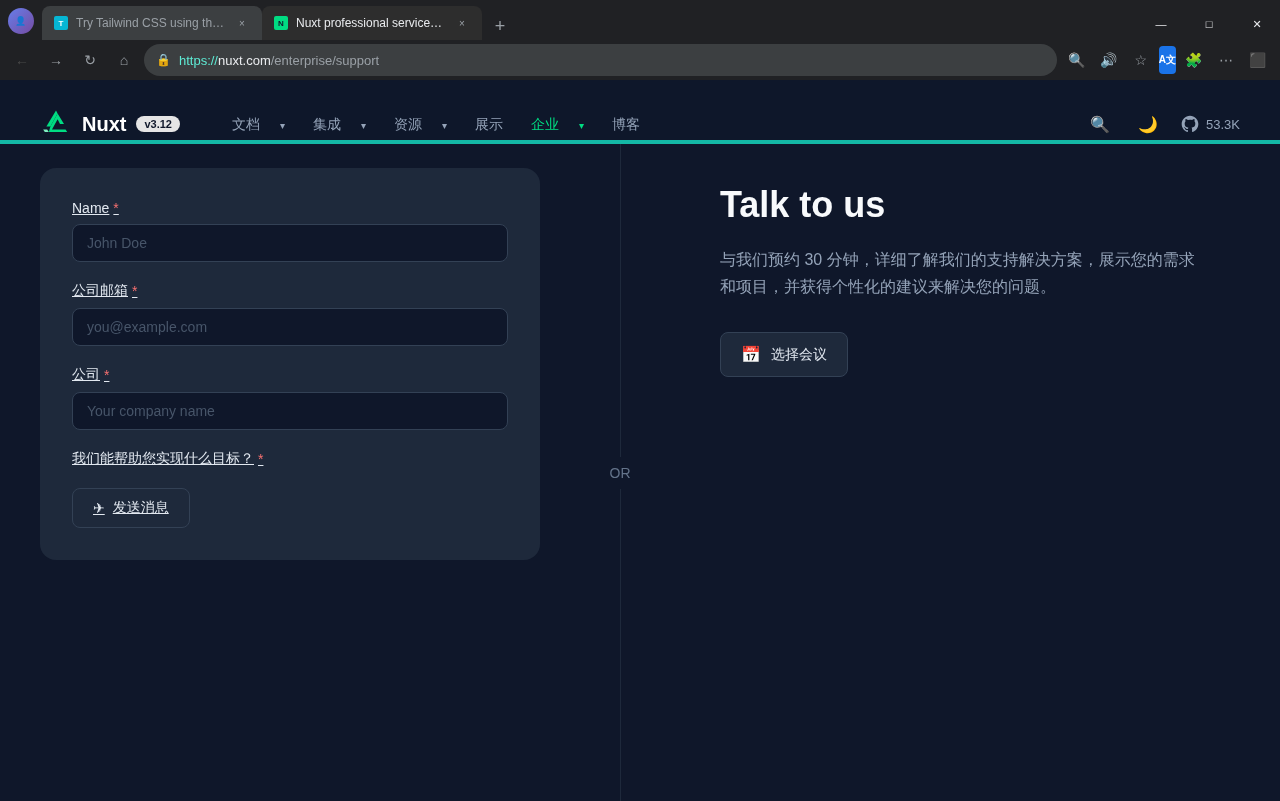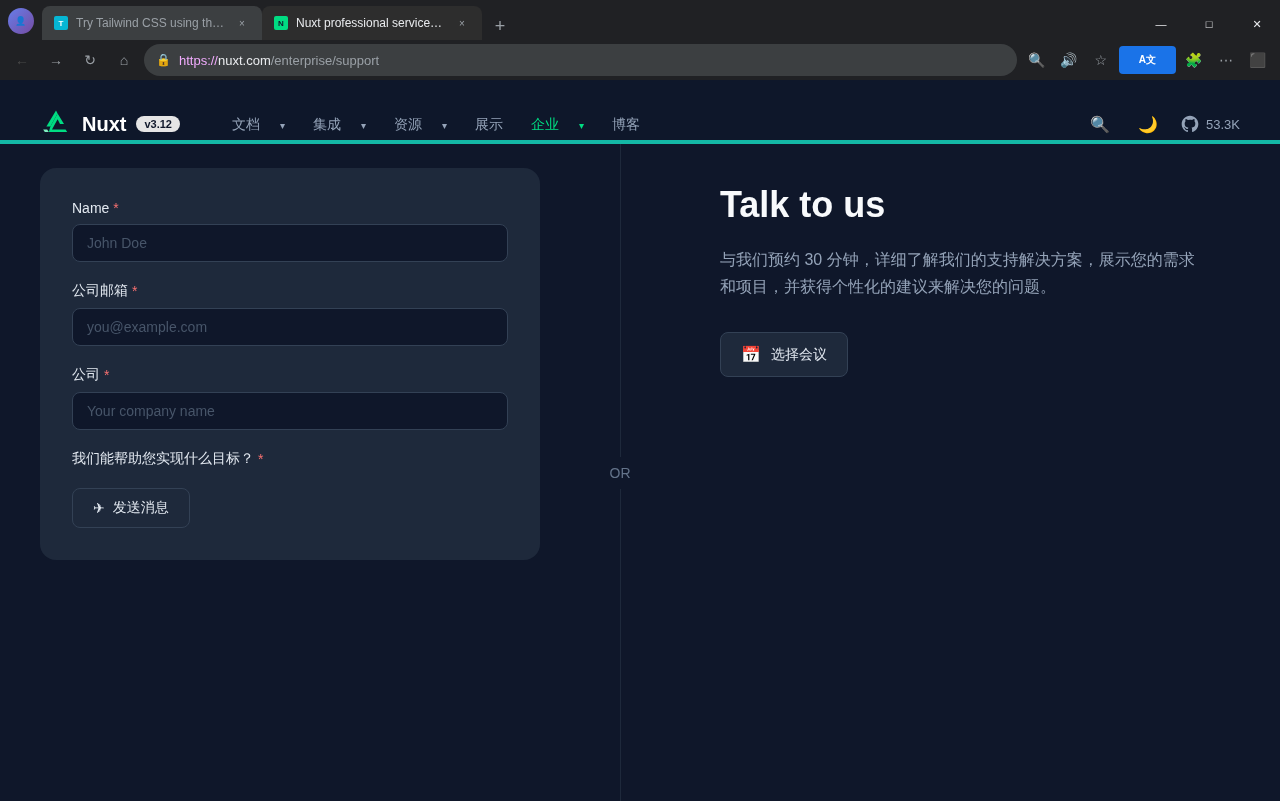--- a/index.html
+++ b/index.html
@@ -248,20 +248,21 @@
       flex: 1;
       overflow: hidden;
     }
 
     
     .form-panel {
       width: 580px;
       padding: 24px 40px;
       flex-shrink: 0;
       overflow-y: auto;
+      text-decoration: underline;
     }
     .form-card {
       background: #1e293b;
       border-radius: 16px;
       padding: 32px;
     }
     .form-group {
       margin-bottom: 20px;
     }
     .form-label {
@@ -415,29 +416,29 @@
 
   <div class="browser-toolbar">
     <div class="nav-btn disabled">←</div>
     <div class="nav-btn">→</div>
     <div class="nav-btn">↻</div>
     <div class="nav-btn">⌂</div>
 
     <div class="address-bar">
       <span class="lock-icon">🔒</span>
       <span class="url-text">
-        <span style="color:#f0abfc;">https://</span><span>nuxt.com</span><span style="color:#9aa0a6;">/enterprise/support</span>
+        <span style="color:#5eead4;">https://</span><span>nuxt.com</span><span style="color:#9aa0a6;">/enterprise/support</span>
       </span>
     </div>
 
     <div class="toolbar-actions">
       <div class="toolbar-action-btn">🔍</div>
       <div class="toolbar-action-btn">🔊</div>
       <div class="toolbar-action-btn">☆</div>
-      <div class="toolbar-action-btn translate-btn" style="border-radius:4px; width:auto; padding:0 20px; font-size:10px; font-weight:bold;">A文</div>
+      <div class="toolbar-action-btn translate-btn" style="border-radius:4px; width:auto; padding:0 0; font-size:10px; font-weight:bold;">A文</div>
       <div class="toolbar-action-btn">🧩</div>
       <div class="toolbar-action-btn">⋯</div>
       <div class="toolbar-action-btn">⬛</div>
     </div>
   </div>
 </div>
 
 <div class="page-content">
 
   <nav class="nuxt-nav">

